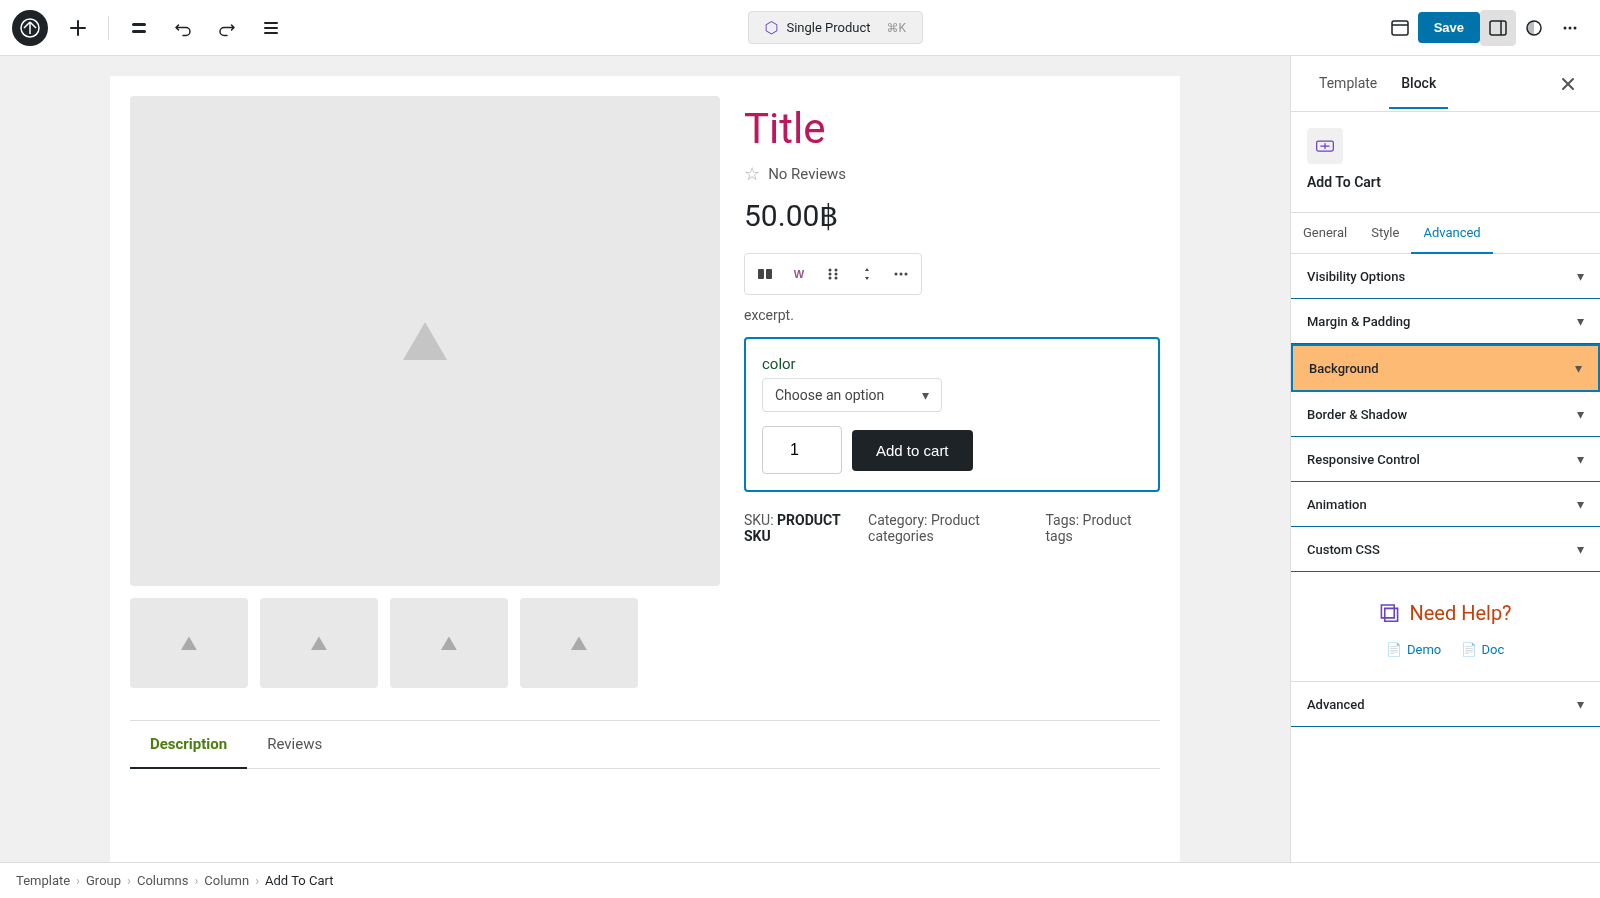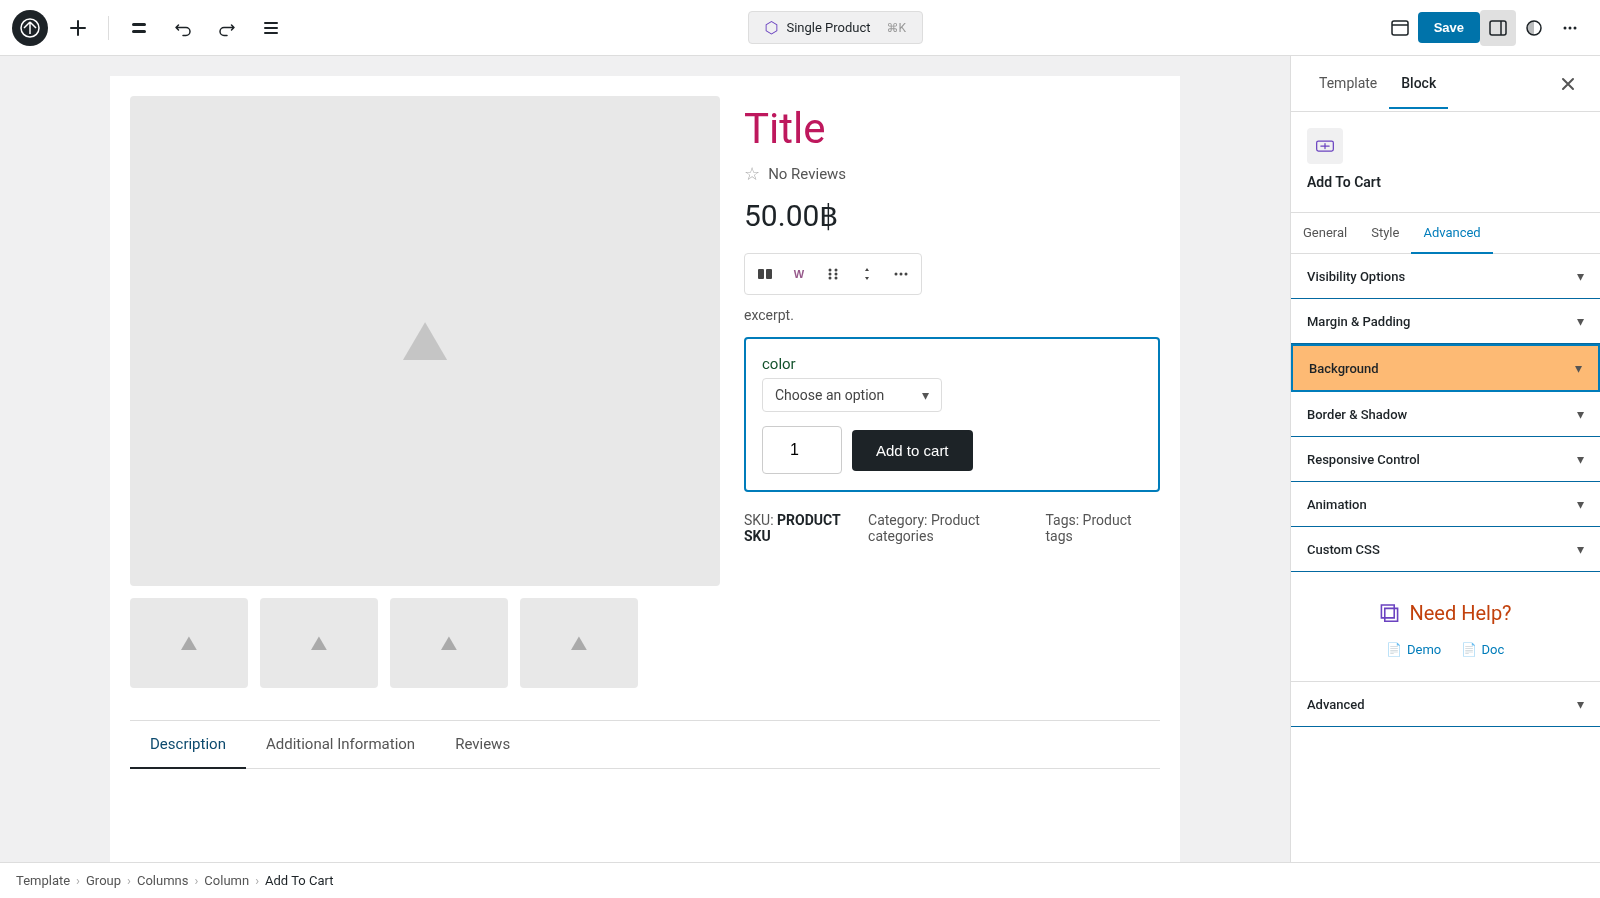--- a/index.html
+++ b/index.html
@@ -96,21 +96,21 @@
     
     .product-meta { display: flex; font-size: 14px; color: #555; }
     .meta-item strong { color: #1d2327; }
 
     
     .product-tabs { border-top: 1px solid #ddd; padding-top: 0; margin-top: 24px; }
     .tab-list { display: flex; gap: 0; border-bottom: 1px solid #ddd; margin-bottom: 0; }
     .tab-item {
       padding: 14px 20px; font-size: 15px; color: #555; cursor: pointer; border-bottom: 2px solid transparent; margin-bottom: -1px;
     }
-    .tab-item.active { color: #0c4a6e; border-bottom-color: #1d2327; font-weight: 400; }
+    .tab-item.active { color: #4d7c0f; border-bottom-color: #1d2327; font-weight: 700; }
 
     
     .breadcrumb-bar {
       background: #fff; border-top: 1px solid #ddd; padding: 10px 16px;
       font-size: 13px; color: #555; display: flex; align-items: center; gap: 6px;
       flex-shrink: 0;
     }
     .breadcrumb-sep { color: #aaa; }
     .breadcrumb-item { color: #555; }
     .breadcrumb-item.current { color: #1d2327; }
@@ -329,21 +329,20 @@
               <span>Tags:</span>
               <span>Product tags</span>
             </div>
           </div>
         </div>
       </div>
 
       <div class="product-tabs">
         <div class="tab-list">
           <div class="tab-item active">Description</div>
-          <div class="tab-item">Additional Information</div>
           <div class="tab-item">Reviews</div>
         </div>
       </div>
 
     </div>
   </div>
 
   <div class="right-panel">
     <div class="panel-header">
       <div class="panel-tab">Template</div>

